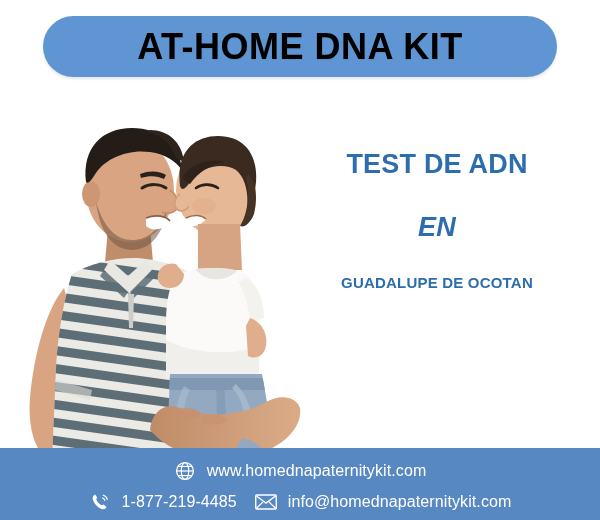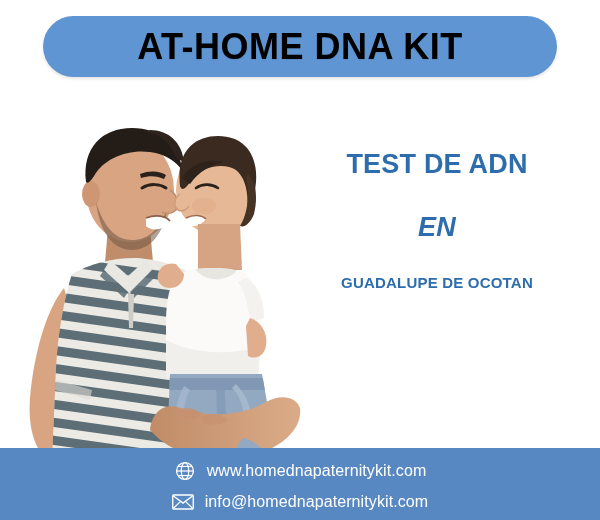--- a/index.html
+++ b/index.html
@@ -280,20 +280,32 @@
             <line x1="1.6" y1="10" x2="18.4" y2="10" stroke="#ffffff" stroke-width="1.2"></line>
             <line x1="3.0" y1="5.4" x2="17.0" y2="5.4" stroke="#ffffff" stroke-width="1.1"></line>
             <line x1="3.0" y1="14.6" x2="17.0" y2="14.6" stroke="#ffffff" stroke-width="1.1"></line>
           </svg>
         </span>
         <span class="footer-text">www.homednapaternitykit.com</span>
       </div>
     </div>
 
     <div class="footer-row footer-row-2">
+      <div class="footer-item">
+        <span class="footer-icon">
+          <svg width="20" height="20" viewBox="0 0 20 20">
+            <path d="M5.2 2.6 C3.4 3.4 2.3 5.2 2.8 7.2 C3.8 11.4 7.4 15.4 11.6 16.9
+                     C13.6 17.6 15.6 16.7 16.5 14.9 L13.6 12.4 C12.9 13.1 12.0 13.4 11.2 13.0
+                     C9.2 12.0 7.3 10.0 6.5 8.0 C6.2 7.2 6.5 6.3 7.3 5.7 Z" fill="#ffffff"></path>
+            <path d="M13.3 3.2 C15.3 3.8 16.8 5.4 17.2 7.4" fill="none" stroke="#ffffff" stroke-width="1.2" stroke-linecap="round"></path>
+            <path d="M12.6 6.0 C13.7 6.4 14.5 7.2 14.8 8.3" fill="none" stroke="#ffffff" stroke-width="1.2" stroke-linecap="round"></path>
+          </svg>
+        </span>
+        <span class="footer-text">1-877-219-4485</span>
+      </div>
 
       <div class="footer-item">
         <span class="footer-icon">
           <svg width="24" height="18" viewBox="0 0 24 18">
             <rect x="0.8" y="1.4" width="22.4" height="15.2" rx="1" fill="none" stroke="#ffffff" stroke-width="1.5"></rect>
             <path d="M1.6 2.4 L12 10.2 L22.4 2.4" fill="none" stroke="#ffffff" stroke-width="1.5"></path>
             <path d="M1.6 15.8 L8.8 8.8 M22.4 15.8 L15.2 8.8" fill="none" stroke="#ffffff" stroke-width="1.3"></path>
           </svg>
         </span>
         <span class="footer-text">info@homednapaternitykit.com</span>

